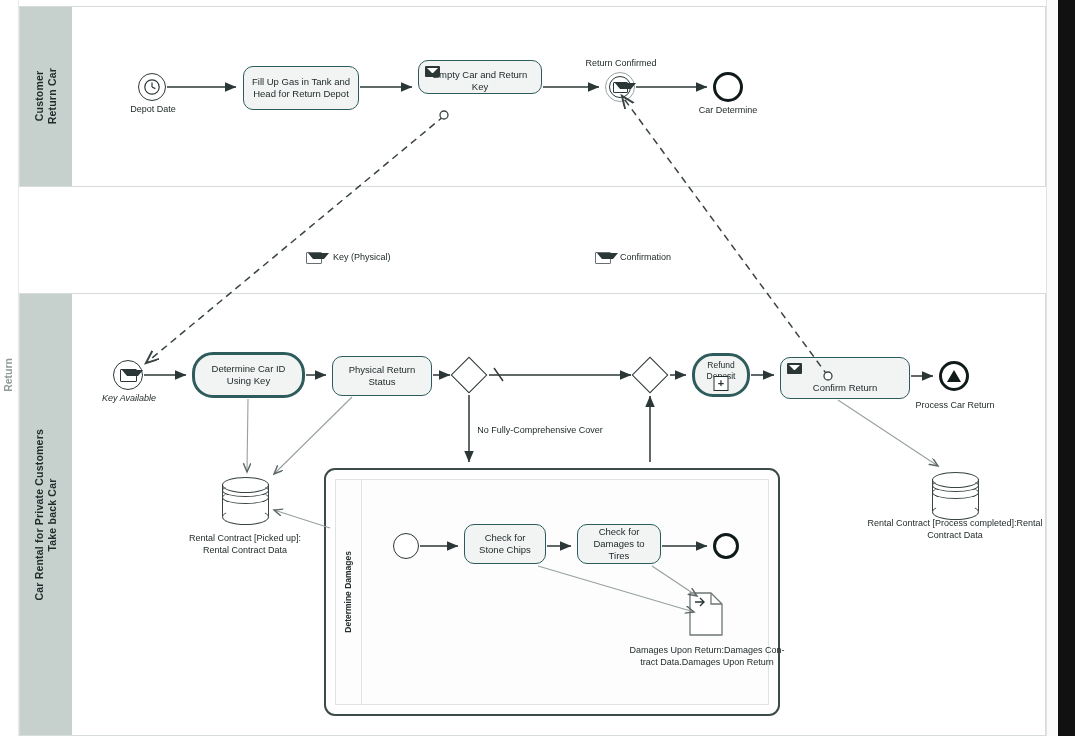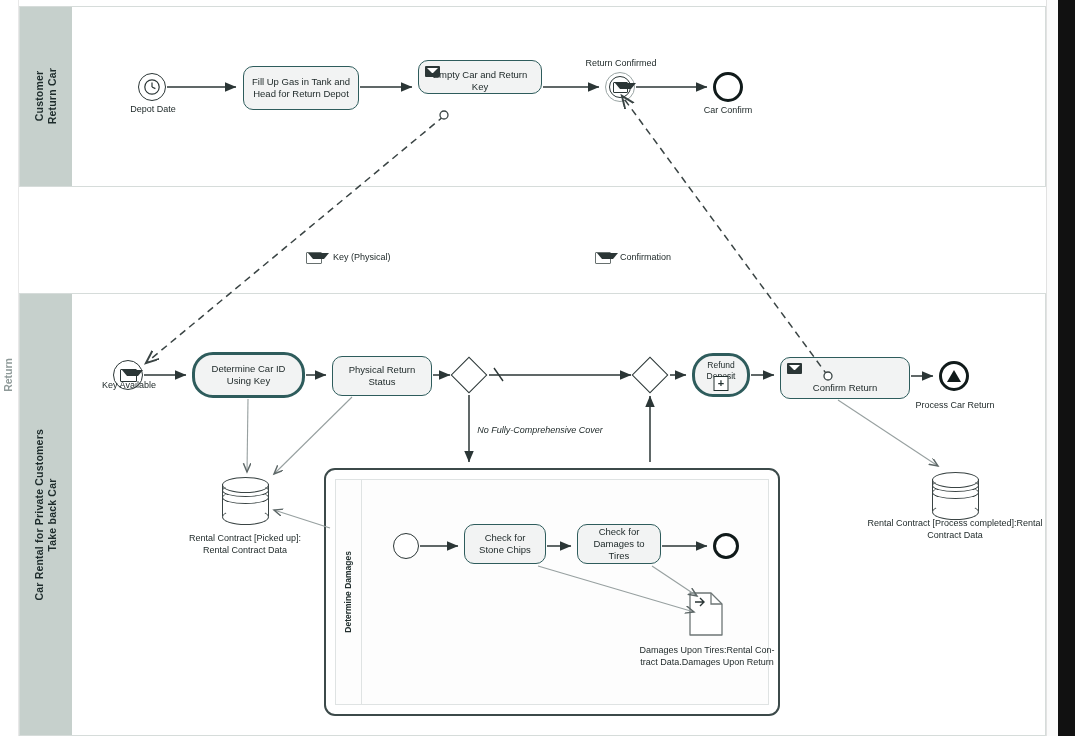--- a/index.html
+++ b/index.html
@@ -50,21 +50,21 @@
   .env-o{width:15px;height:11px;border:1.4px solid #2b3636;border-radius:1px;position:relative;}
   .env-o:after{content:"";position:absolute;left:1px;top:0px;width:11px;height:6px;
       border-left:5.5px solid transparent;border-right:5.5px solid transparent;border-top:6px solid #2b3636;}
   .tri{width:0;height:0;border-left:7px solid transparent;border-right:7px solid transparent;border-bottom:12px solid #101a1a;}
 
   
   .gw{background:#ffffff;border:1.6px solid #2b3636;transform:rotate(45deg);}
 
   
   .lbl{position:absolute;font-size:9px;color:#222c2c;text-align:center;line-height:11.5px;}
-  .lbl.it{font-style:italic;font-size:9px;color:#1b2626;}
+  .lbl.it{font-size:9px;color:#1b2626;}
 
   
   .ds{position:absolute;width:45px;height:46px;}
   .ds .body{position:absolute;left:0;top:7px;width:45px;height:32px;border-left:1.4px solid #3a4444;border-right:1.4px solid #3a4444;}
   .ds .top{position:absolute;left:0;top:0;width:45px;height:14px;border:1.4px solid #3a4444;border-radius:50%;background:#fff;}
   .ds .r1{position:absolute;left:0;top:7px;width:45px;height:11px;border:1.4px solid #3a4444;border-radius:50%;background:transparent;border-top-color:transparent;}
   .ds .r2{position:absolute;left:0;top:14px;width:45px;height:11px;border:1.4px solid #3a4444;border-radius:50%;background:transparent;border-top-color:transparent;}
   .ds .bot{position:absolute;left:0;top:32px;width:45px;height:14px;border:1.4px solid #3a4444;border-radius:50%;background:transparent;border-top-color:transparent;}
 
   
@@ -121,21 +121,21 @@
   </div>
 
   <div class="n ev inter" style="left:605px;top:72px;width:30px;height:30px;position:absolute;">
     <div class="ev-inner">
       <span class="env-o" style="width:13px;height:9px;"></span>
     </div>
   </div>
   <div class="lbl" style="left:565px;top:58px;width:112px;">Return Confirmed</div>
 
   <div class="n ev end" style="left:713px;top:72px;width:30px;height:30px;"></div>
-  <div class="lbl" style="left:680px;top:105px;width:96px;">Car Confirm</div>
+  <div class="lbl" style="left:680px;top:105px;width:96px;">Car Determine</div>
 
   <div class="n" style="left:306px;top:252px;width:14px;height:11px;">
     <span class="env-o" style="display:block;width:14px;height:10px;border-color:#67706f;"></span>
   </div>
   <div class="lbl" style="left:333px;top:252px;width:140px;text-align:left;">Key (Physical)</div>
 
   <div class="n" style="left:595px;top:252px;width:14px;height:11px;">
     <span class="env-o" style="display:block;width:14px;height:10px;border-color:#67706f;"></span>
   </div>
   <div class="lbl" style="left:620px;top:252px;width:140px;text-align:left;">Confirmation</div>
@@ -144,21 +144,21 @@
     <div class="pool-head">
       <div class="pool-head-label">Car Rental for Private Customers
 Take back Car</div>
     </div>
     <div class="pool-body"></div>
   </div>
 
   <div class="n ev start" style="left:113px;top:360px;width:30px;height:30px;">
     <span class="env-o"></span>
   </div>
-  <div class="lbl" style="left:85px;top:380px;width:88px;">Key Available</div>
+  <div class="lbl" style="left:85px;top:393px;width:88px;font-style:italic;">Key Available</div>
 
   <div class="n task bold" style="left:192px;top:352px;width:113px;height:46px;">
     <span class="tlabel">Determine Car ID Using
 Key</span>
   </div>
 
   <div class="n task" style="left:332px;top:356px;width:100px;height:40px;">
     <span class="tlabel">Physical Return
 Status</span>
   </div>
@@ -226,21 +226,21 @@
 
   <div class="n ev end" style="left:713px;top:533px;width:26px;height:26px;"></div>
 
   <div class="dobj" style="left:689px;top:592px;">
     <svg width="34" height="44" viewBox="0 0 34 44">
       <path d="M1 1 H22 L33 12 V43 H1 Z" fill="#ffffff" stroke="#6d7676" stroke-width="1.3" stroke-linejoin="round"></path>
       <path d="M22 1 V12 H33" fill="none" stroke="#6d7676" stroke-width="1.3"></path>
       <path d="M6 10 H15 M11 6 L15 10 L11 14" fill="none" stroke="#2b3636" stroke-width="1.4"></path>
     </svg>
   </div>
-  <div class="lbl" style="left:612px;top:645px;width:190px;white-space:pre-line;">Damages Upon Tires:Rental Con-
+  <div class="lbl" style="left:612px;top:645px;width:190px;white-space:pre-line;">Damages Upon Return:Damages Con-
 tract Data.Damages Upon Return</div>
 
   <svg class="wires">
     <defs>
       <marker id="arr" markerWidth="9" markerHeight="9" refX="7.4" refY="3.2" orient="auto">
         <path d="M0,0 L7.6,3.2 L0,6.4 Z" fill="#2b3636"></path>
       </marker>
       <marker id="arrOpen" markerWidth="10" markerHeight="10" refX="8" refY="3.4" orient="auto">
         <path d="M0,0 L8,3.4 L0,6.8" fill="none" stroke="#5d6767" stroke-width="1.3"></path>
       </marker>

